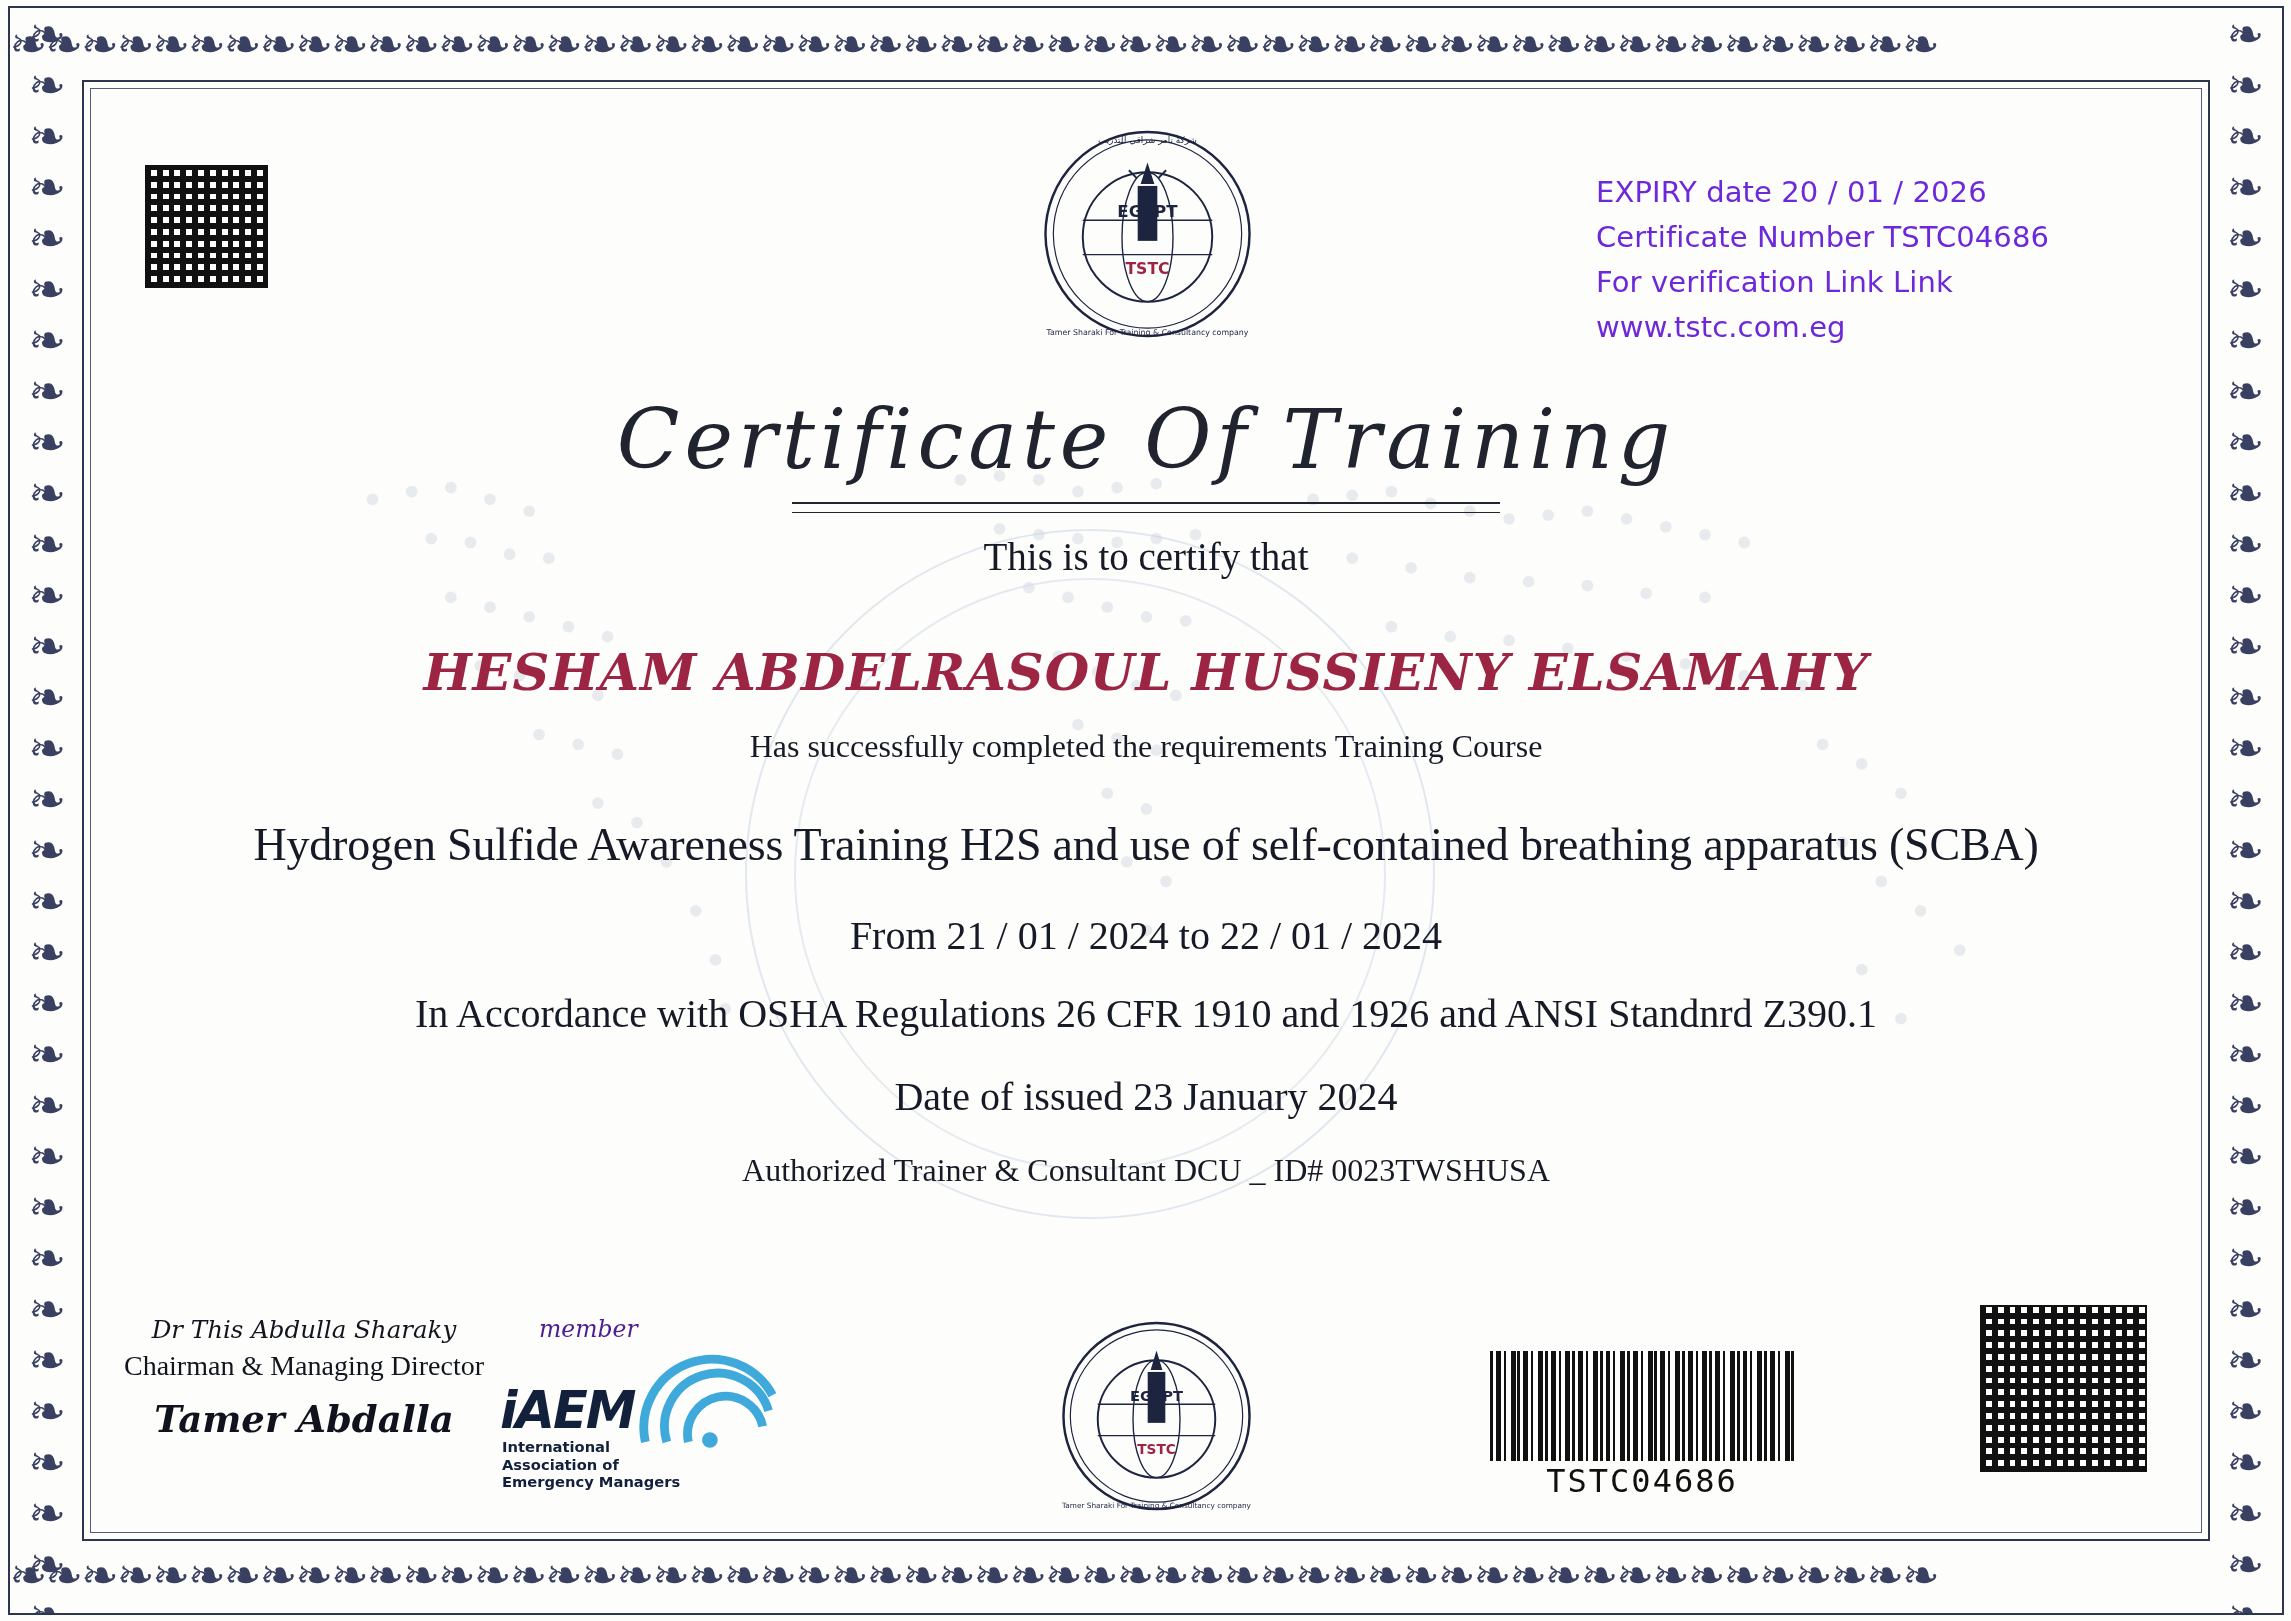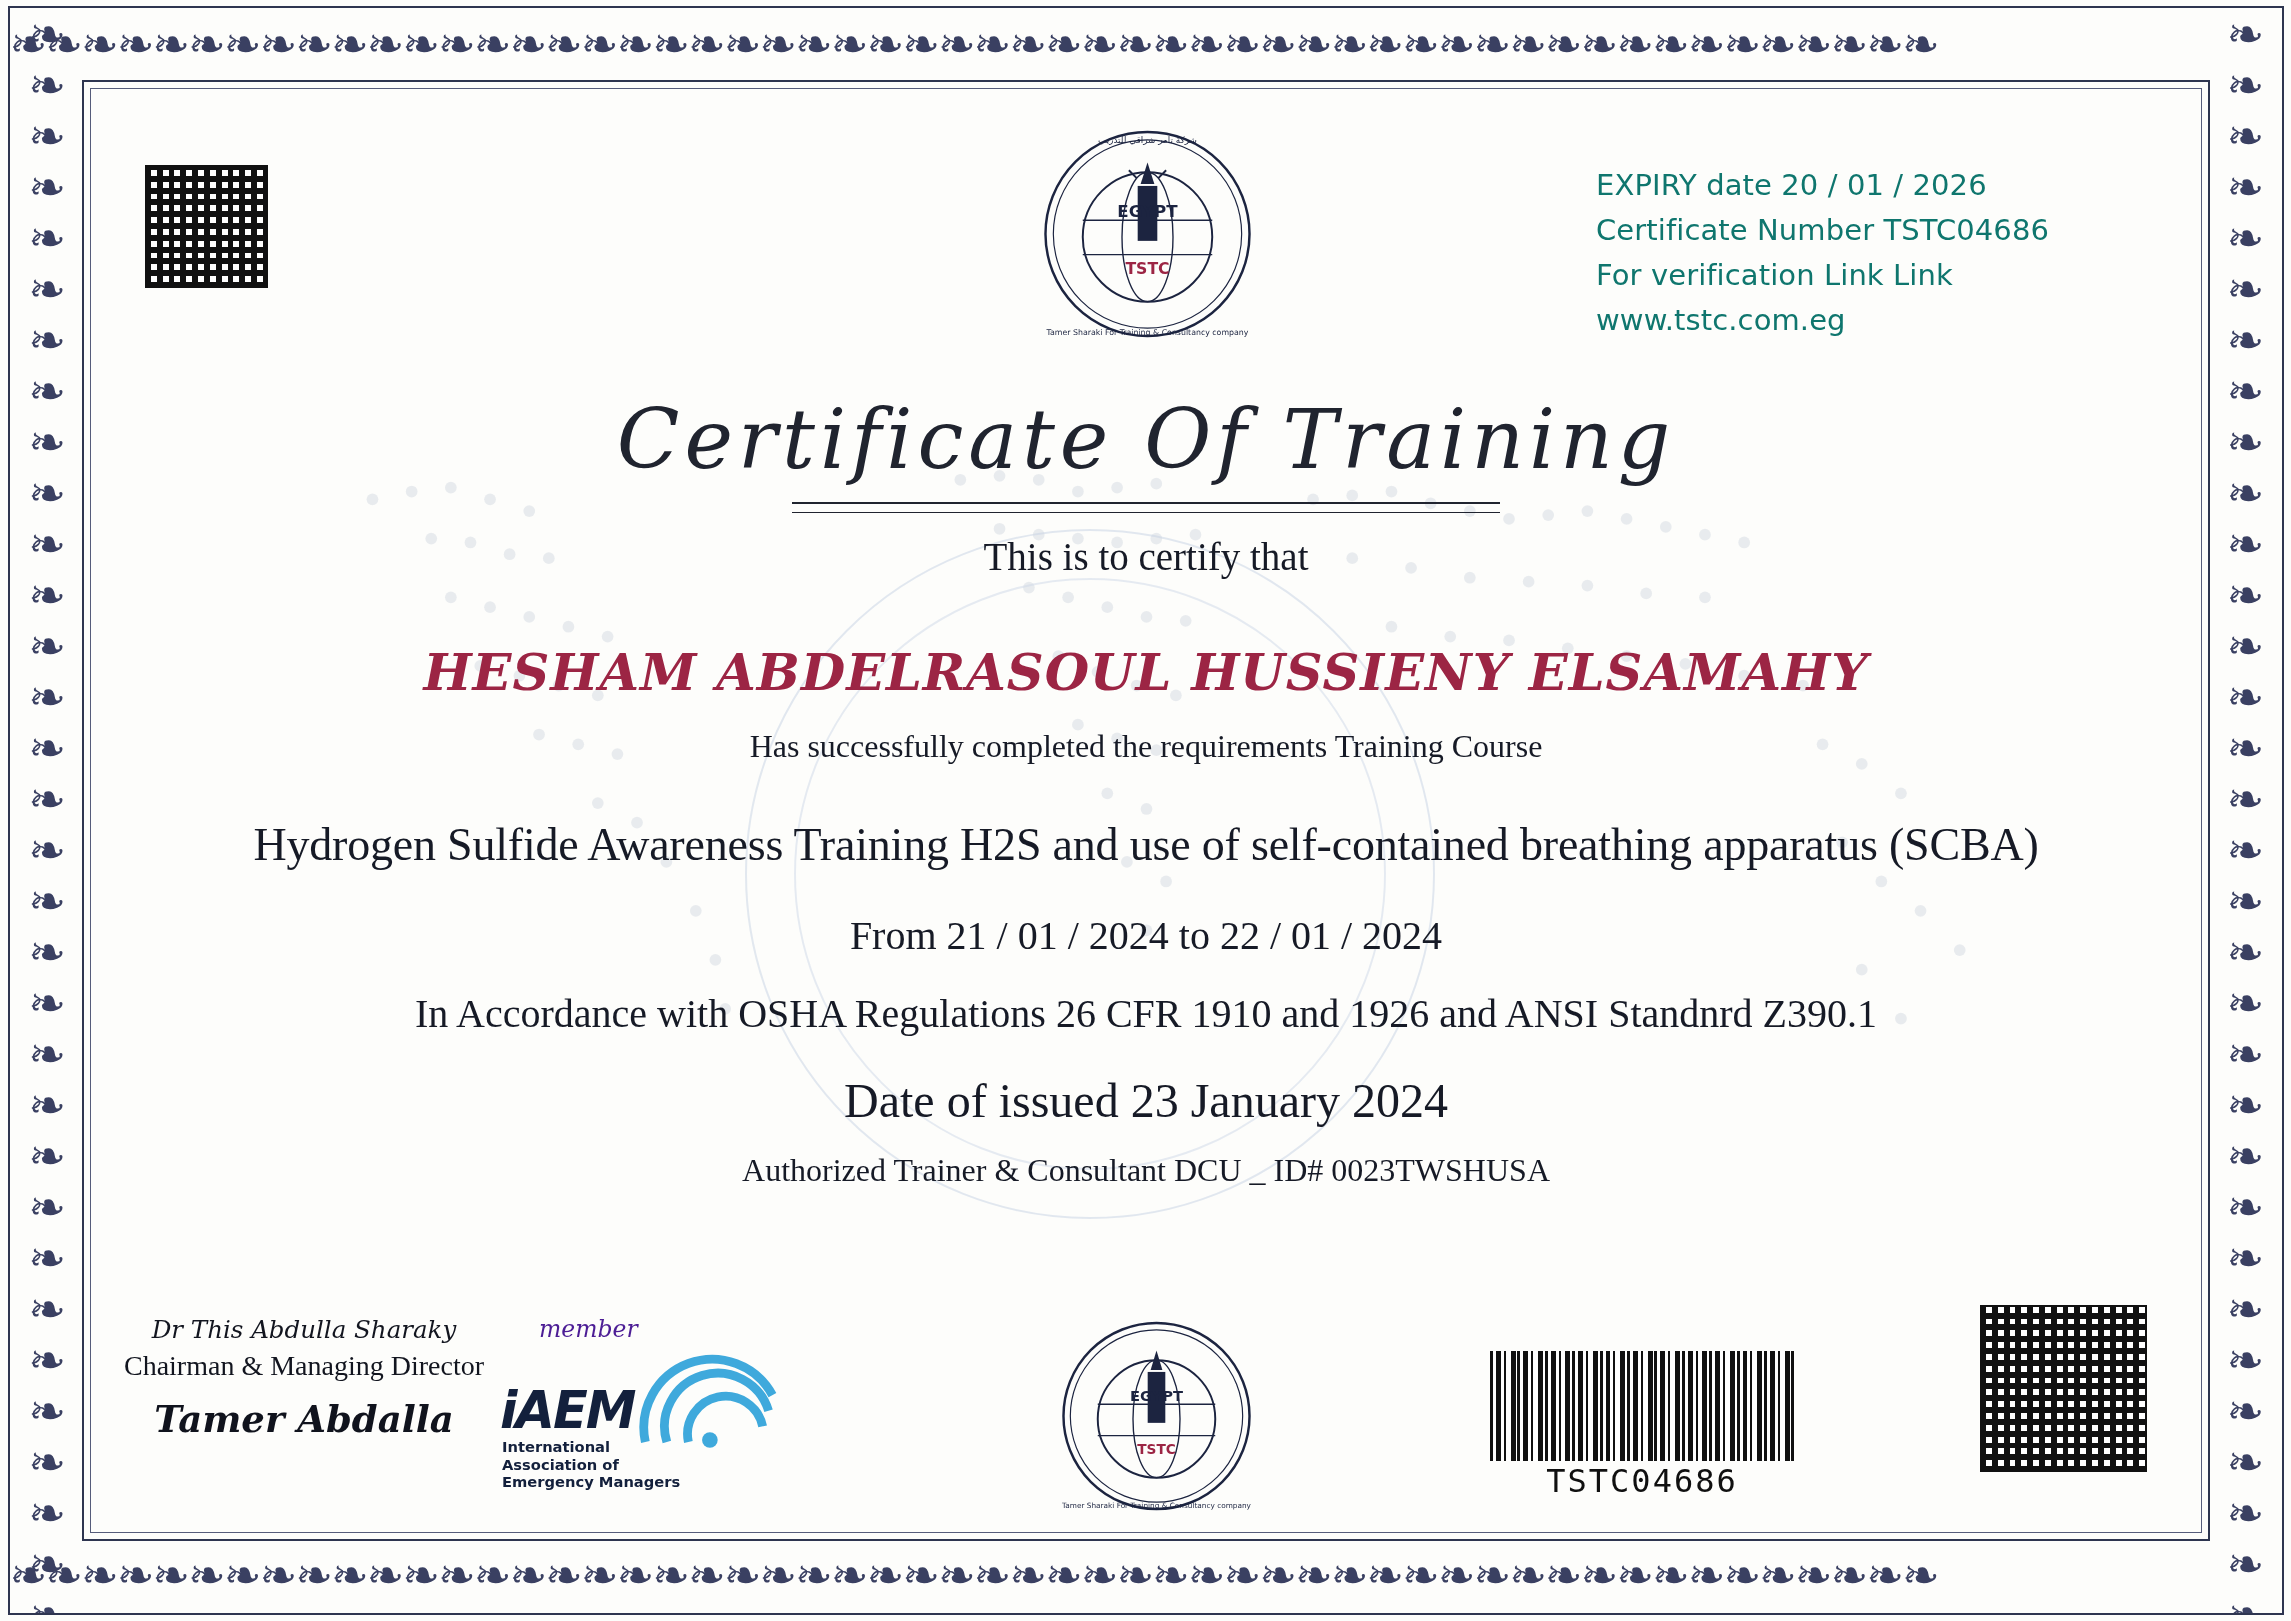--- a/index.html
+++ b/index.html
@@ -133,27 +133,27 @@
     position: absolute;
     left: 1019px;
     top: 127px;
     width: 257px;
     height: 214px;
   }
 
   .top-right-block {
     position: absolute;
     right: 147px;
-    top: 163px;
+    top: 170px;
     width: 549px;
     text-align: left;
     font-family: "DejaVu Sans", sans-serif;
     font-size: 29px;
     line-height: 45px;
-    color: #0f766e;
+    color: #6d28d9;
     letter-spacing: 0.1px;
   }
 
   
   .title-script {
     position: absolute;
     top: 392px;
     left: 0;
     width: 100%;
     text-align: center;
@@ -196,21 +196,21 @@
     color: #9c2544;
   }
   .l-completed { top: 728px; font-size: 32px; }
   .l-course {
     top: 818px;
     font-size: 46px;
     letter-spacing: -0.2px;
   }
   .l-dates { top: 912px; font-size: 40px; }
   .l-accordance { top: 990px; font-size: 40px; }
-  .l-issued { top: 1073px; font-size: 48px; }
+  .l-issued { top: 1073px; font-size: 40px; }
   .l-authorized { top: 1152px; font-size: 32px; }
 
   
   .signer {
     position: absolute;
     left: 118px;
     top: 1313px;
     width: 372px;
     text-align: center;
     color: #12151f;

